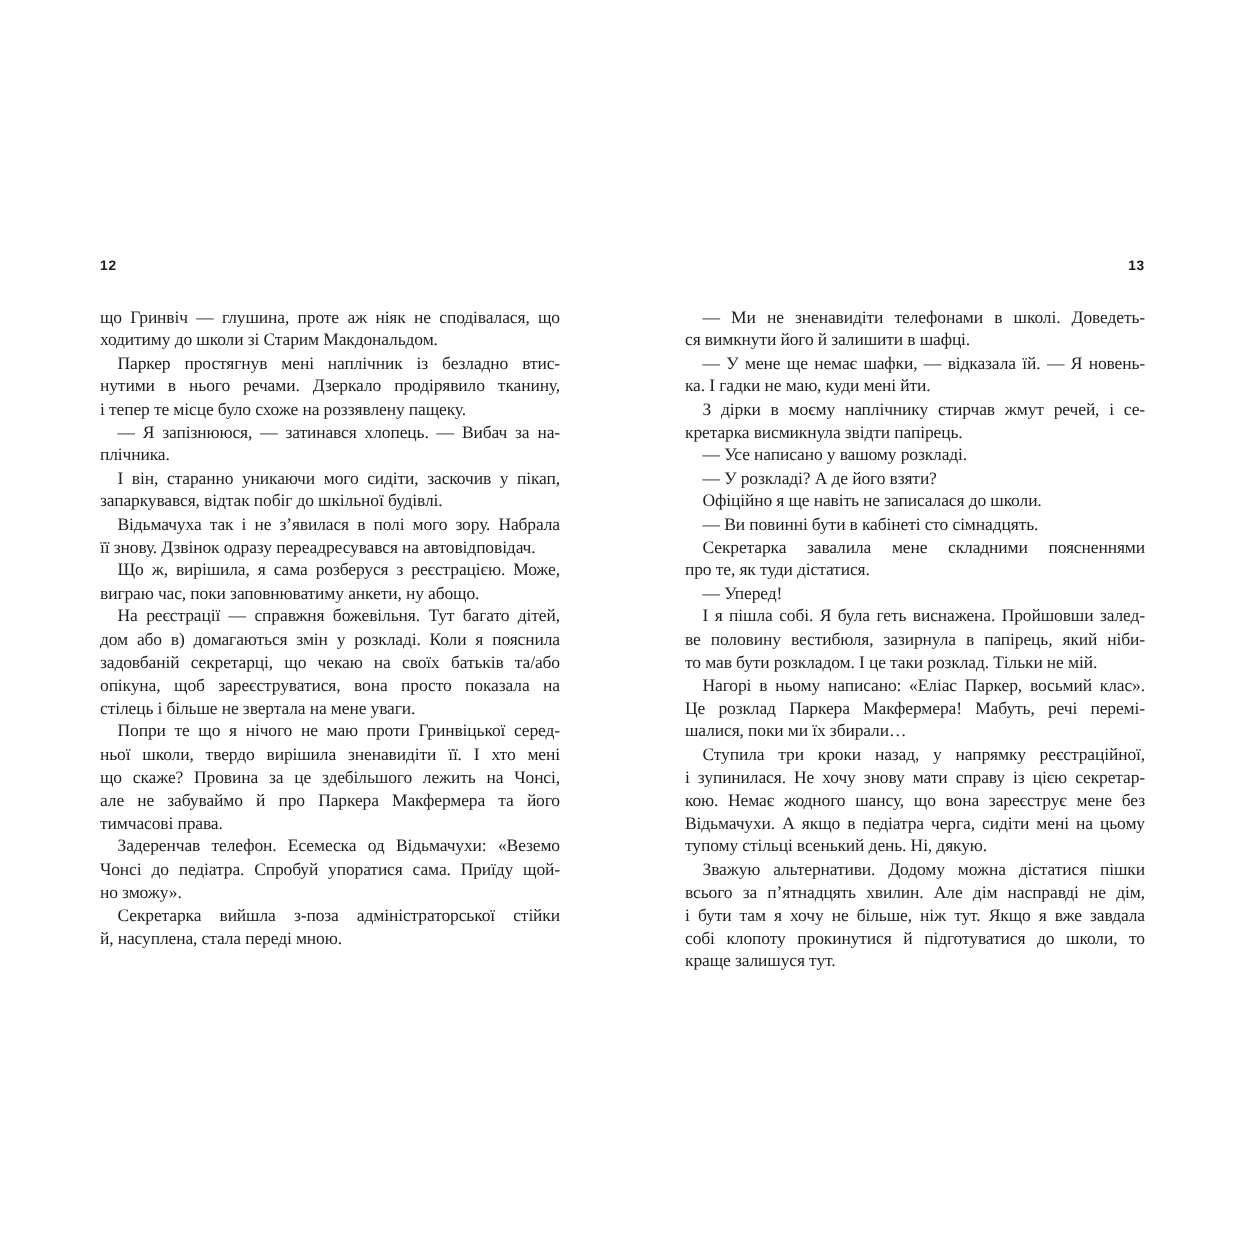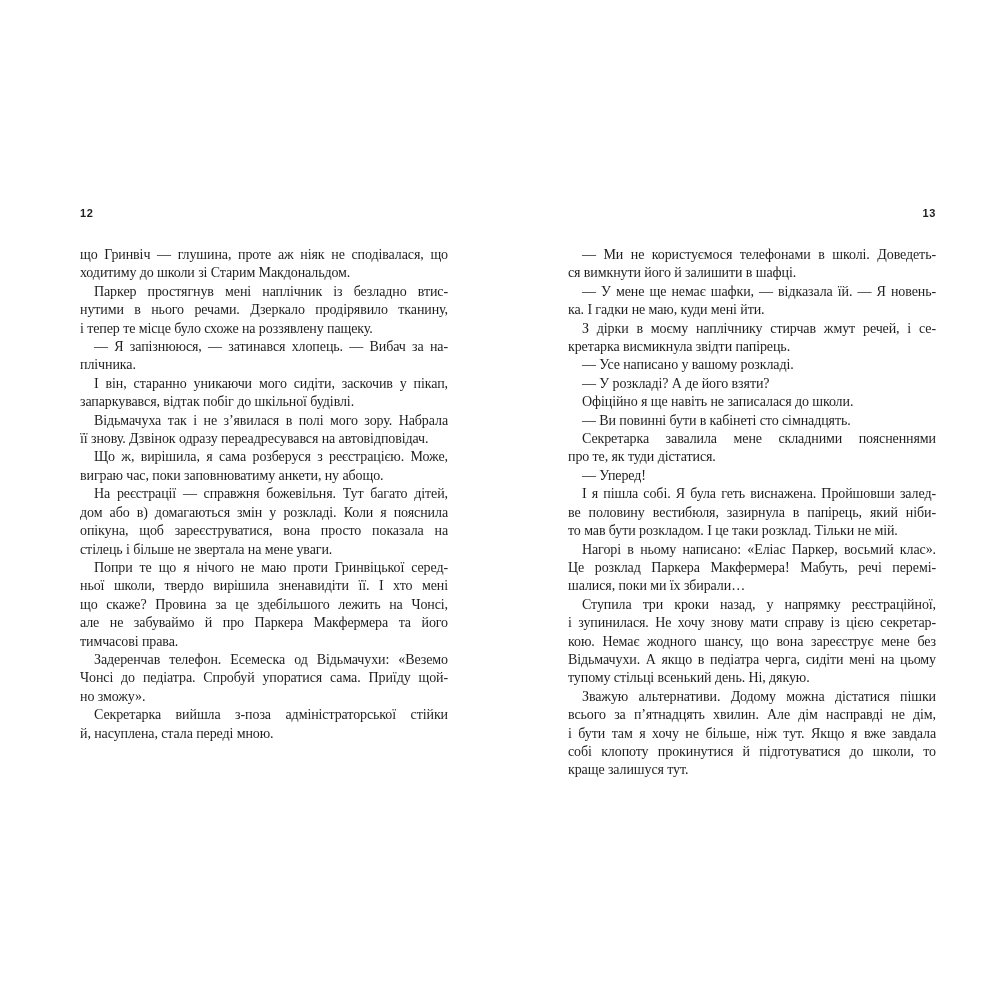--- a/index.html
+++ b/index.html
@@ -13,21 +13,21 @@
     height: 808px;
     background: #ffffff;
     overflow: hidden;
   }
   .page {
     position: absolute;
     top: 206px;
     width: 368px;
   }
   .page-left  { left: 80px; }
-  .page-right { left: 568px; }
+  .page-right { left: 548px; }
   .page-number {
     font-family: "Liberation Sans", sans-serif;
     font-weight: 700;
     font-size: 11px;
     letter-spacing: 0.6px;
     color: #1e1e1e;
     height: 14px;
     line-height: 14px;
   }
   .page-number.num-right { text-align: right; }
@@ -63,39 +63,40 @@
         <div class="line indent">— Я запізнююся, — затинався хлопець. — Вибач за на-</div>
         <div class="line para-end">плічника.</div>
         <div class="line indent">І він, старанно уникаючи мого сидіти, заскочив у пікап,</div>
         <div class="line para-end">запаркувався, відтак побіг до шкільної будівлі.</div>
         <div class="line indent">Відьмачуха так і не з’явилася в полі мого зору. Набрала</div>
         <div class="line para-end">її знову. Дзвінок одразу переадресувався на автовідповідач.</div>
         <div class="line indent">Що ж, вирішила, я сама розберуся з реєстрацією. Може,</div>
         <div class="line para-end">виграю час, поки заповнюватиму анкети, ну абощо.</div>
         <div class="line indent">На реєстрації — справжня божевільня. Тут багато дітей,</div>
         <div class="line">дом або в) домагаються змін у розкладі. Коли я пояснила</div>
+        <div class="line">задовбаній секретарці, що чекаю на своїх батьків та/або</div>
         <div class="line">опікуна, щоб зареєструватися, вона просто показала на</div>
         <div class="line para-end">стілець і більше не звертала на мене уваги.</div>
         <div class="line indent">Попри те що я нічого не маю проти Гринвіцької серед-</div>
         <div class="line">ньої школи, твердо вирішила зненавидіти її. І хто мені</div>
         <div class="line">що скаже? Провина за це здебільшого лежить на Чонсі,</div>
         <div class="line">але не забуваймо й про Паркера Макфермера та його</div>
         <div class="line para-end">тимчасові права.</div>
         <div class="line indent">Задеренчав телефон. Есемеска од Відьмачухи: «Веземо</div>
         <div class="line">Чонсі до педіатра. Спробуй упоратися сама. Приїду щой-</div>
         <div class="line para-end">но зможу».</div>
         <div class="line indent">Секретарка вийшла з-поза адміністраторської стійки</div>
         <div class="line para-end">й, насуплена, стала переді мною.</div>
       </div>
   </section>
 
   <section class="page page-right">
     <div class="page-number num-right">13</div>
     <div class="text-block">
-        <div class="line indent">— Ми не користуємося телефонами в школі. Доведеть-</div>
+        <div class="line indent">— Ми не зненавидіти телефонами в школі. Доведеть-</div>
         <div class="line para-end">ся вимкнути його й залишити в шафці.</div>
         <div class="line indent">— У мене ще немає шафки, — відказала їй. — Я новень-</div>
         <div class="line para-end">ка. І гадки не маю, куди мені йти.</div>
         <div class="line indent">З дірки в моєму наплічнику стирчав жмут речей, і се-</div>
         <div class="line para-end">кретарка висмикнула звідти папірець.</div>
         <div class="line para-end indent">— Усе написано у вашому розкладі.</div>
         <div class="line para-end indent">— У розкладі? А де його взяти?</div>
         <div class="line para-end indent">Офіційно я ще навіть не записалася до школи.</div>
         <div class="line para-end indent">— Ви повинні бути в кабінеті сто сімнадцять.</div>
         <div class="line indent">Секретарка завалила мене складними поясненнями</div>

